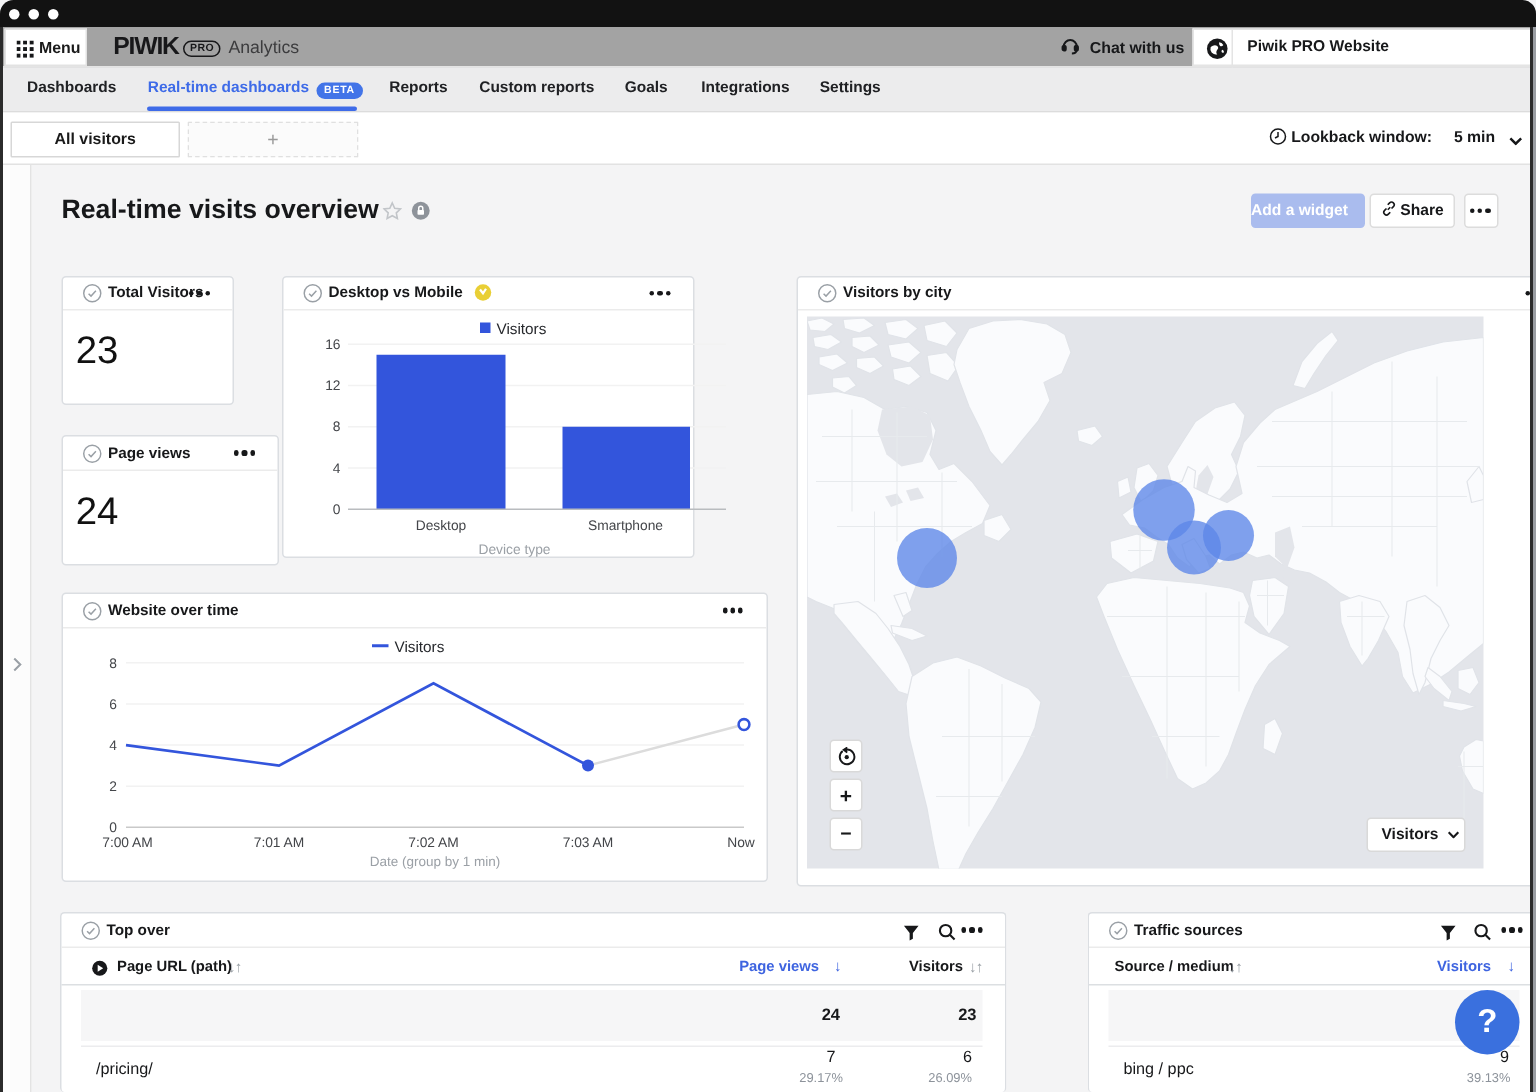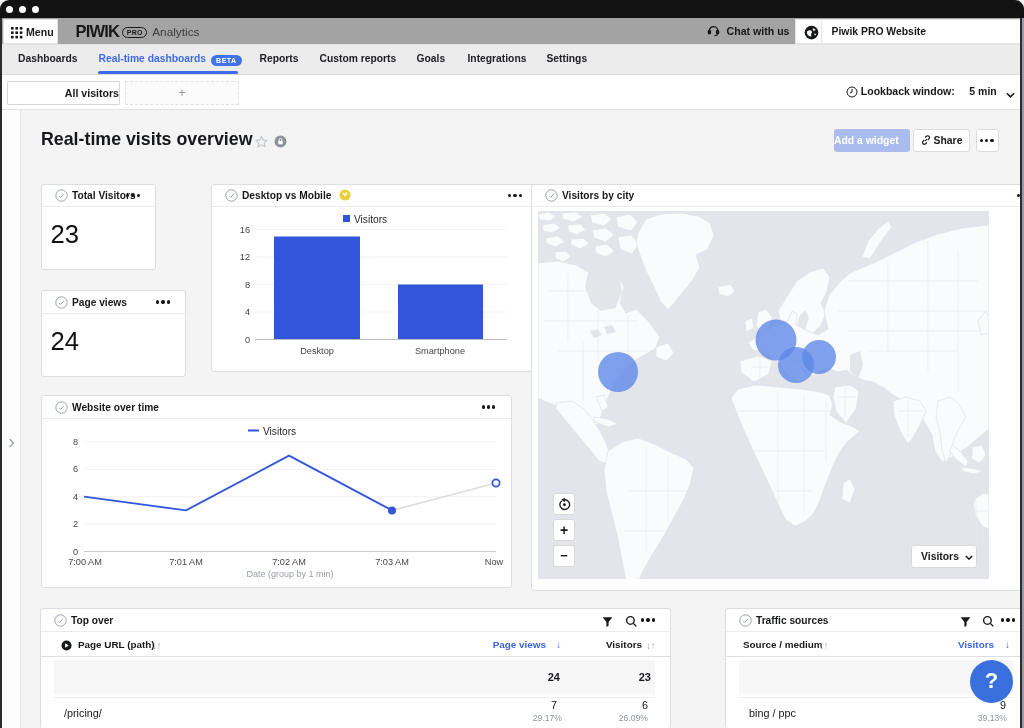--- a/index.html
+++ b/index.html
@@ -29,21 +29,21 @@
 
 
 #nav { position:absolute; left:1.5px; top:45px; width:1021px; height:29.5px; background:#ececed; border-bottom:1px solid #dcdcdc; }
 #nav .tab { position:absolute; top:8px; font-size:10.3px; font-weight:bold; color:#202124; white-space:nowrap; }
 #nav .active { color:#3e6be8; }
 #nav .beta { display:inline-block; background:#4274e8; color:#fff; font-size:7px; font-weight:bold; border-radius:6px; padding:2px 5px; letter-spacing:0.5px; vertical-align:-0.5px; margin-left:5px;}
 #nav .underline { position:absolute; left:96px; top:26px; width:140px; height:3px; background:#3e6be8; border-radius:2px;}
 
 
 #toolbar { position:absolute; left:1.5px; top:75px; width:1021px; height:34.5px; background:#fff; border-bottom:1px solid #e2e2e2; }
-#allvis { position:absolute; left:5.5px; top:6px; width:113px; height:23.5px; background:#fff; border:1px solid #d7d7d7; border-radius:1px; text-align:right; line-height:22px; font-size:10.6px; font-weight:bold; color:#1a1a1a;}
+#allvis { position:absolute; left:5.5px; top:6px; width:113px; height:23.5px; background:#fff; border:1px solid #d7d7d7; border-radius:1px; text-align:center; line-height:22px; font-size:10.6px; font-weight:bold; color:#1a1a1a;}
 #plustab { position:absolute; left:123.5px; top:6px; width:114px; height:23.5px; background:#fbfbfb; border:1px dashed #e0e0e0; border-radius:1px; text-align:center; line-height:21px; font-size:13px; color:#9a9a9a;}
 #lookback { position:absolute; right:8px; top:10px; font-size:10.5px; font-weight:bold; color:#17181a; }
 #lookback svg { vertical-align:-2.5px; }
 
 
 #sidebar { position:absolute; left:1.5px; top:110px; width:19px; height:618px; background:#fcfcfc; border-right:1px solid #e3e3e3; }
 #rightedge { position:absolute; right:2px; top:18px; width:2.5px; height:710px; background:#2b2b2b; }
 #rightedge2 { position:absolute; right:0px; top:18px; width:2px; height:710px; background:#9a9da2; }
 #leftedge { position:absolute; left:0px; top:18px; width:1.5px; height:710px; background:#2b2b2b; }
 
@@ -59,21 +59,21 @@
 .card .ctitle { position:absolute; left:30px; top:5.5px; font-size:10.2px; font-weight:bold; color:#17181a; white-space:nowrap;}
 .card .check { position:absolute; left:13px; top:4.5px; }
 .dots3 { position:absolute; top:9.3px; width:18px; height:4px; white-space:nowrap;}
 .dots3 i, #btn-hdots i { display:inline-block; width:3.4px; height:3.4px; border-radius:50%; background:#17181a; margin-right:1.9px; vertical-align:top;}
 #btn-hdots { text-align:center; line-height:20px;}
 #btn-hdots i { margin-top:9px; }
 .bignum { position:absolute; left:8.5px; top:37.5px; font-size:25.6px; color:#111; letter-spacing:0px; line-height:1; }
 
 #card-total    { left:41px;  top:183.5px; width:115px; height:86.5px; }
 #card-pageviews{ left:41px;  top:290px;   width:145px; height:87px;  }
-#card-bar      { left:211px; top:183.5px; width:327px; height:188.5px; }
+#card-bar      { left:188px; top:183.5px; width:275px; height:188.5px; }
 #card-map      { left:531px; top:183.5px; width:516px; height:407.5px; }
 #card-line     { left:41px;  top:395px;   width:470.5px; height:193px; }
 #card-top      { left:40px;  top:608px;   width:631px; height:120px; border-bottom:none;}
 #card-traffic  { left:693px; top:608px;   width:304px; height:120px; border-bottom:none;margin-left:32px;}
 
 
 .thead2 { position:absolute; left:0; top:23.5px; right:0; height:24.5px; border-bottom:1px solid #dcdfe2; }
 .sumrow { position:absolute; left:13px; right:15px; top:51px; height:34px; background:#f6f6f7; }
 .tcol { position:absolute; font-size:9.9px; font-weight:bold; color:#17181a; white-space:nowrap;}
 .tblue { color:#3e64e0; }
@@ -239,20 +239,21 @@
         <text x="38" y="157.5">0</text>
       </g>
       <rect x="62" y="51.5" width="86" height="103" fill="#3355dc"></rect>
       <rect x="186" y="99.5" width="85" height="55" fill="#3355dc"></rect>
       <line x1="43" y1="154.5" x2="295" y2="154.5" stroke="#b9bcbf" stroke-width="1"></line>
       <g font-size="9.2" fill="#44464a" text-anchor="middle">
         <text x="105" y="168.5">Desktop</text>
         <text x="228" y="168.5">Smartphone</text>
       </g>
     </svg>
+    <div style="position:absolute; left:0; top:176px; width:308px; text-align:center; font-size:9.2px; color:#9ba0a6;">Device type</div>
   </div>
 
   <div class="card" id="card-map">
     <div class="chead">
       <svg class="check" width="13" height="13" viewBox="0 0 24 24" fill="none" stroke="#9aa0a6" stroke-width="1.8">
           <circle cx="12" cy="12" r="10.5"></circle>
           <path d="M7.5 12.5 l3 3 L16.5 9"></path>
         </svg>
       <span class="ctitle">Visitors by city</span>
       <span class="dots3" style="right:11px"><i></i><i></i><i></i></span>

